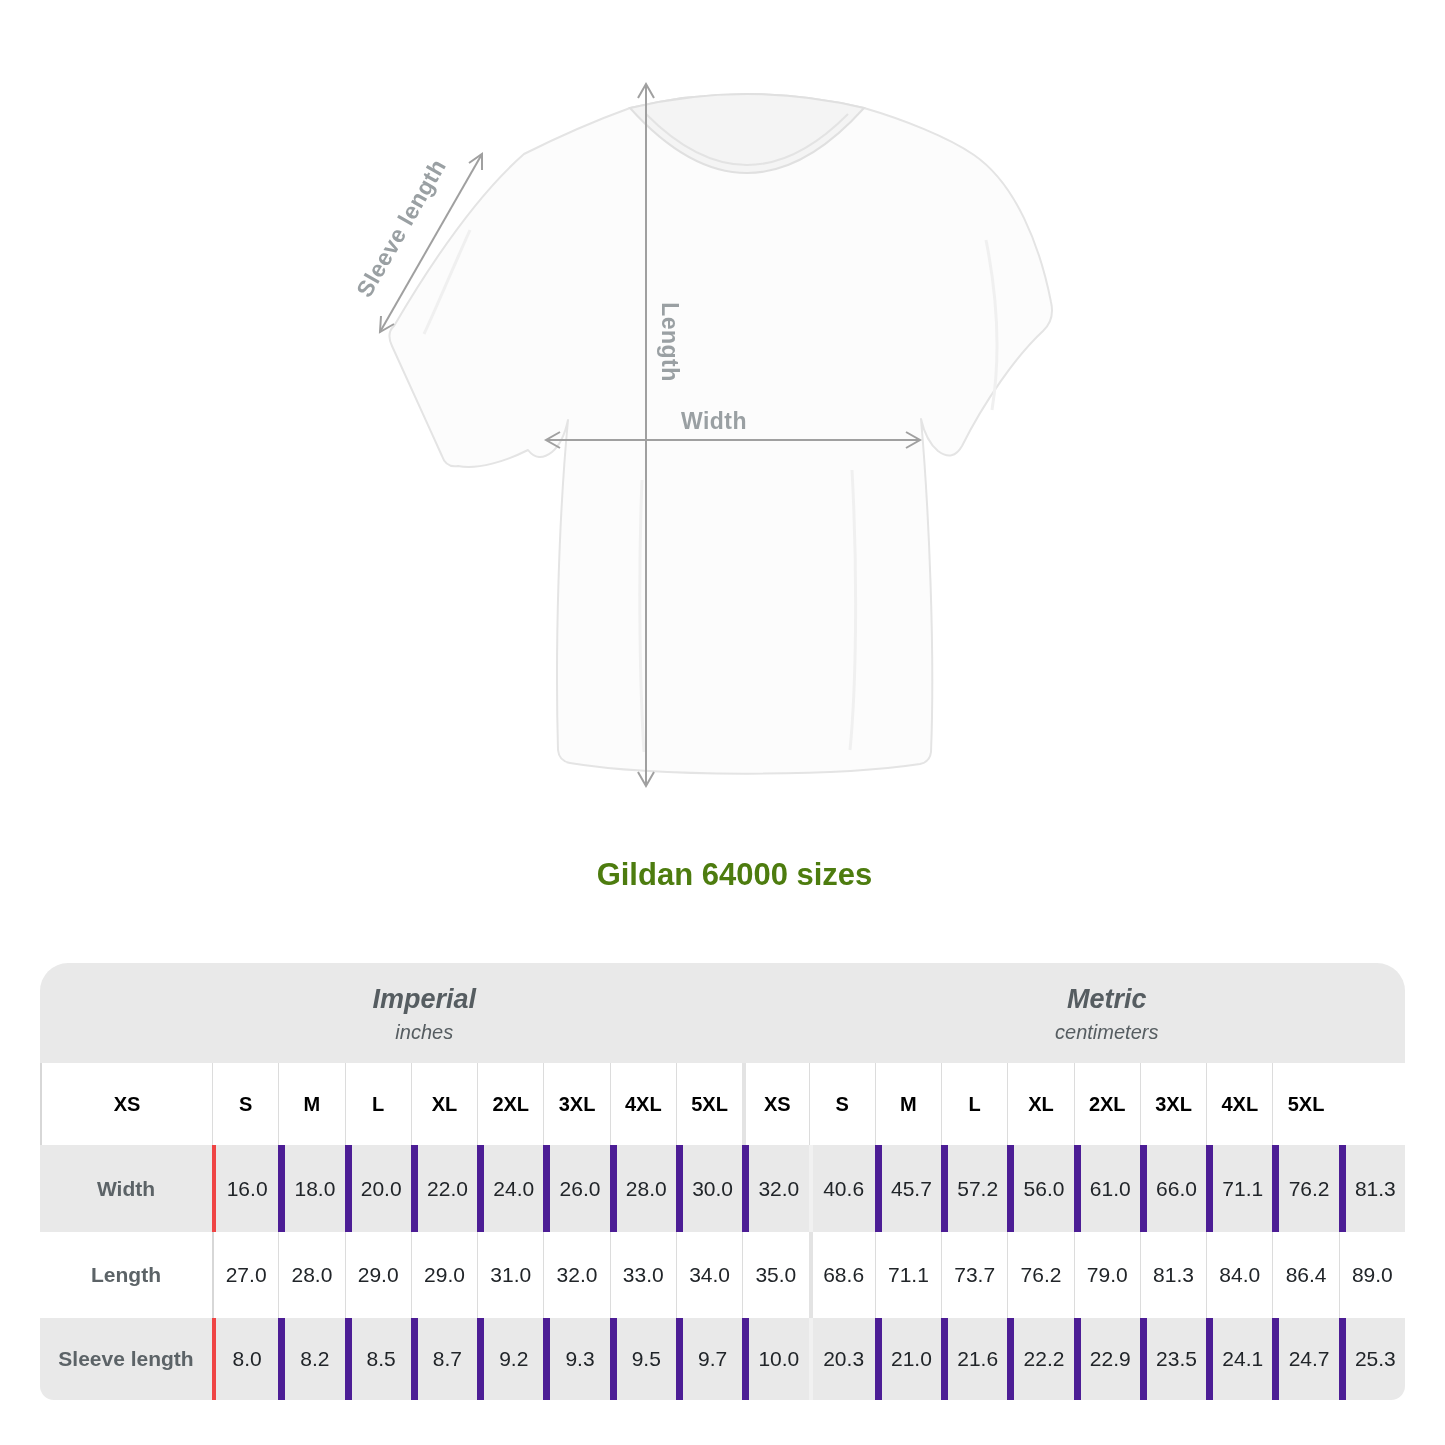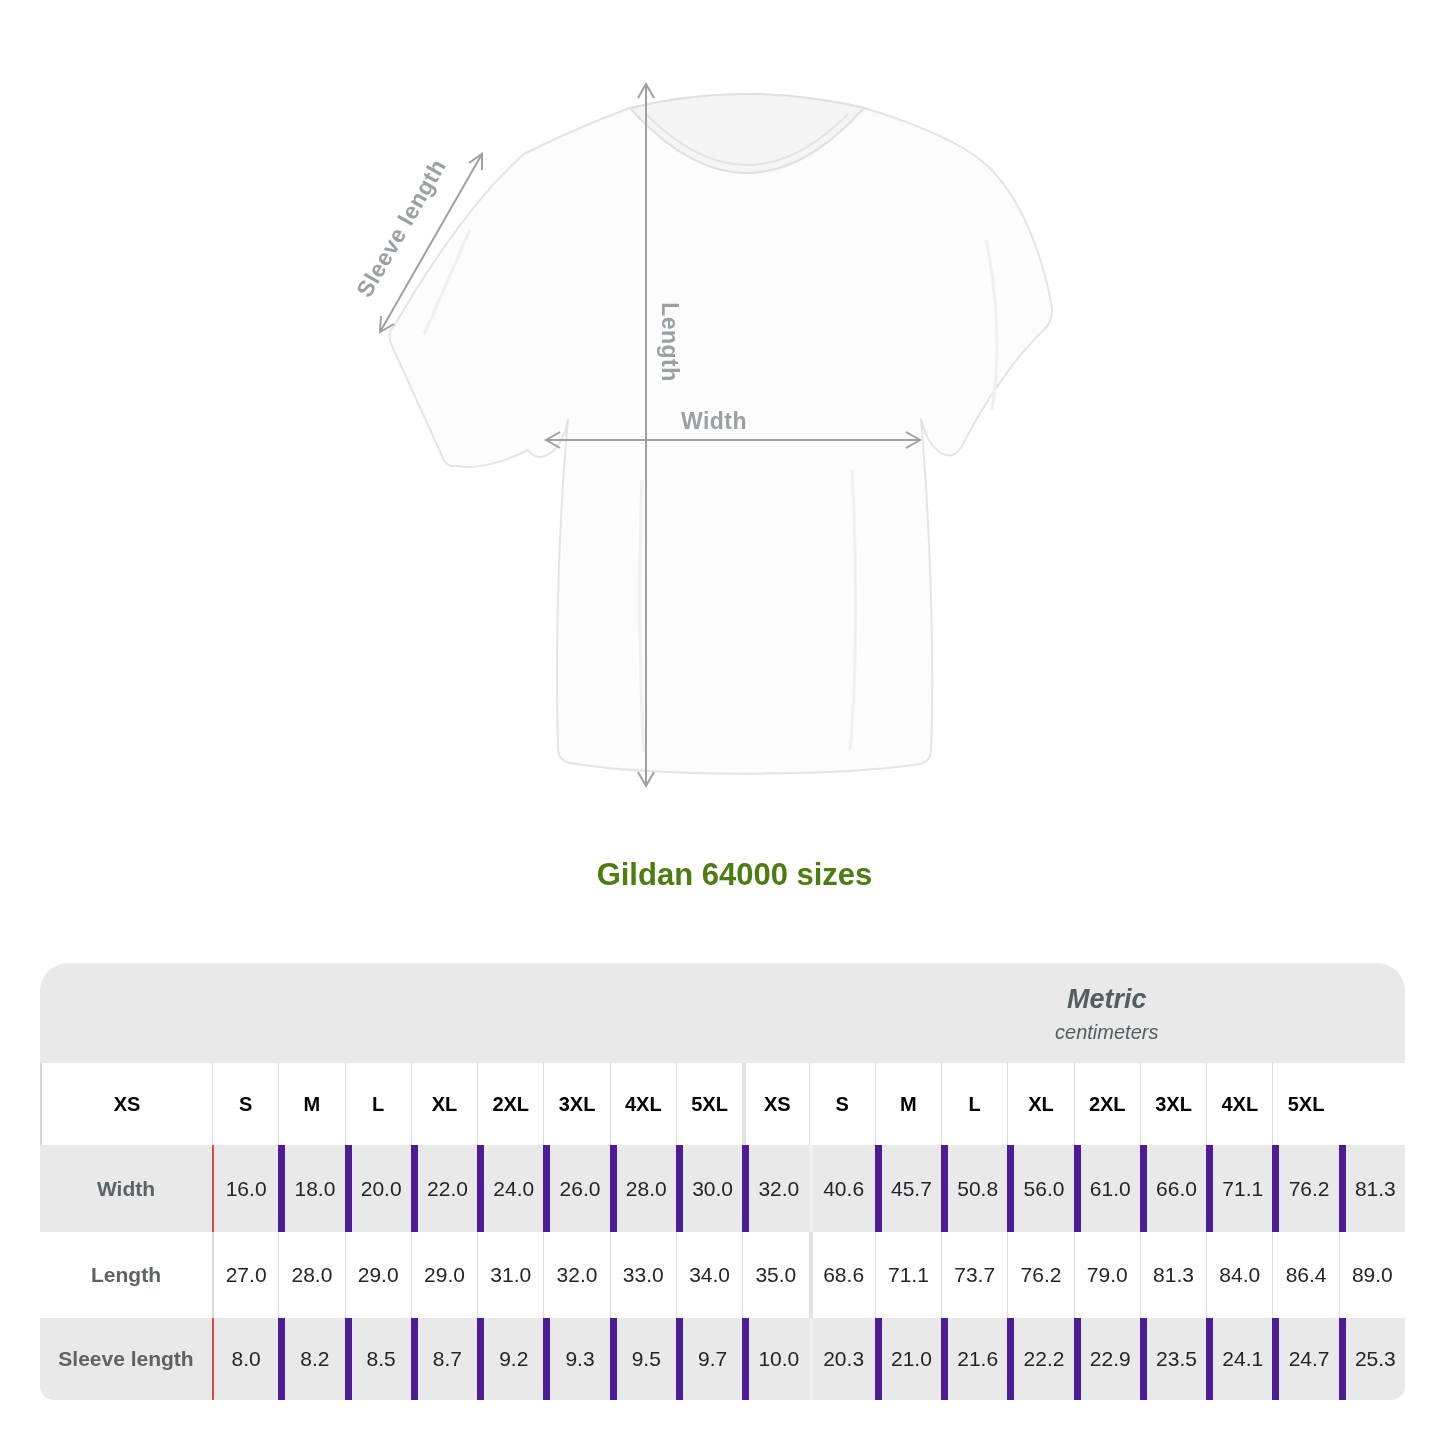--- a/index.html
+++ b/index.html
@@ -44,21 +44,21 @@
   .row-sizes{height:82px;}
   .row-w{height:87px;}
   .row-l{height:86px;}
   .row-s{height:82px;}
 
   .cell{display:flex;align-items:center;justify-content:center;}
   .trow.white .cell{border-left:1px solid #dcdcdc;}
   .trow.white .cell.c0{border-left:2px solid #d7d7d7;}
   .trow.white .cell.mstart{border-left:4px solid #e3e3e3;}
   .trow.gray .cell{border-left:7px solid #4c1d95;}
-  .trow.gray .cell.c0{border-left:2px solid #ef4444;}
+  .trow.gray .cell.c0{border-left:4px solid #ef4444;}
   .trow.gray .cell.mstart{border-left:4px solid #f1f1f1;}
   .cell.label{border-left:none !important;font-size:21px;font-weight:bold;color:#5c6367;}
   .cell.head{font-size:20px;font-weight:bold;color:#000000;}
   .cell.val{font-size:21px;color:#212529;}
 </style>
 </head>
 <body>
 
 <div class="page">
 
@@ -124,20 +124,24 @@
         <text x="714" y="429">Width</text>
       </g>
     </svg>
   </div>
 
   <h1 class="title">Gildan 64000 sizes</h1>
 
   <div class="panel">
 
     <div class="band">
+      <div class="unit-group imperial">
+        <div class="unit-name">Imperial</div>
+        <div class="unit-sub">inches</div>
+      </div>
       <div class="unit-group metric">
         <div class="unit-name">Metric</div>
         <div class="unit-sub">centimeters</div>
       </div>
     </div>
 
     <div class="trow white row-sizes" id="sizes-row">
     <div class="cell head c0">XS</div>
         <div class="cell head">S</div>
         <div class="cell head">M</div>
@@ -164,21 +168,21 @@
         <div class="cell val">18.0</div>
         <div class="cell val">20.0</div>
         <div class="cell val">22.0</div>
         <div class="cell val">24.0</div>
         <div class="cell val">26.0</div>
         <div class="cell val">28.0</div>
         <div class="cell val">30.0</div>
         <div class="cell val">32.0</div>
         <div class="cell val mstart">40.6</div>
         <div class="cell val">45.7</div>
-        <div class="cell val">50.8</div>
+        <div class="cell val">57.2</div>
         <div class="cell val">56.0</div>
         <div class="cell val">61.0</div>
         <div class="cell val">66.0</div>
         <div class="cell val">71.1</div>
         <div class="cell val">76.2</div>
         <div class="cell val">81.3</div>
       </div>
 
     <div class="trow white row-l" id="row-1">
       <div class="cell label">Length</div>

